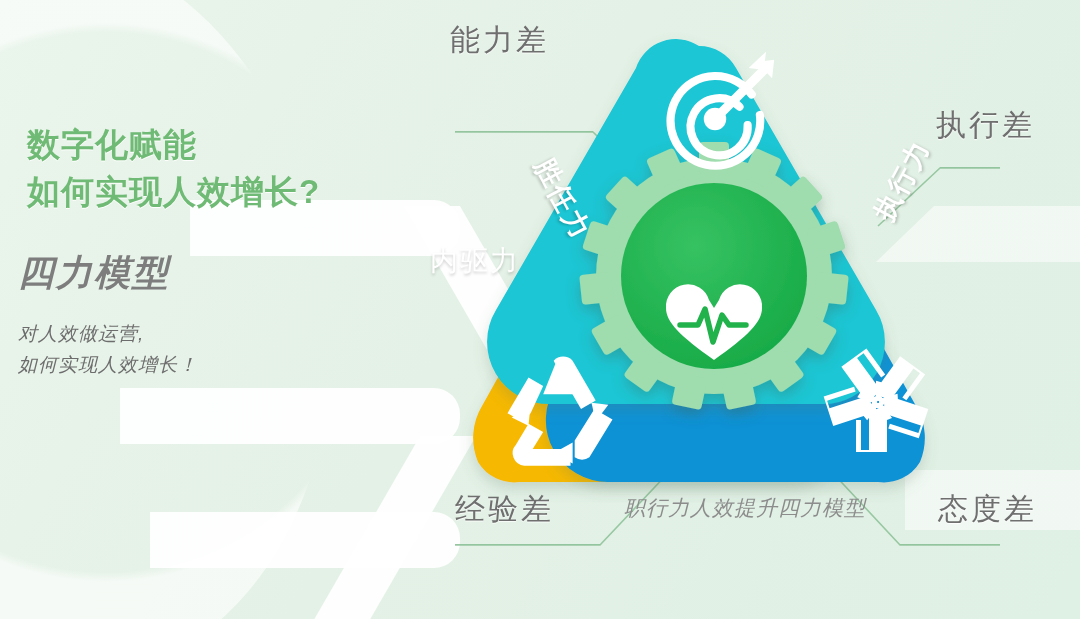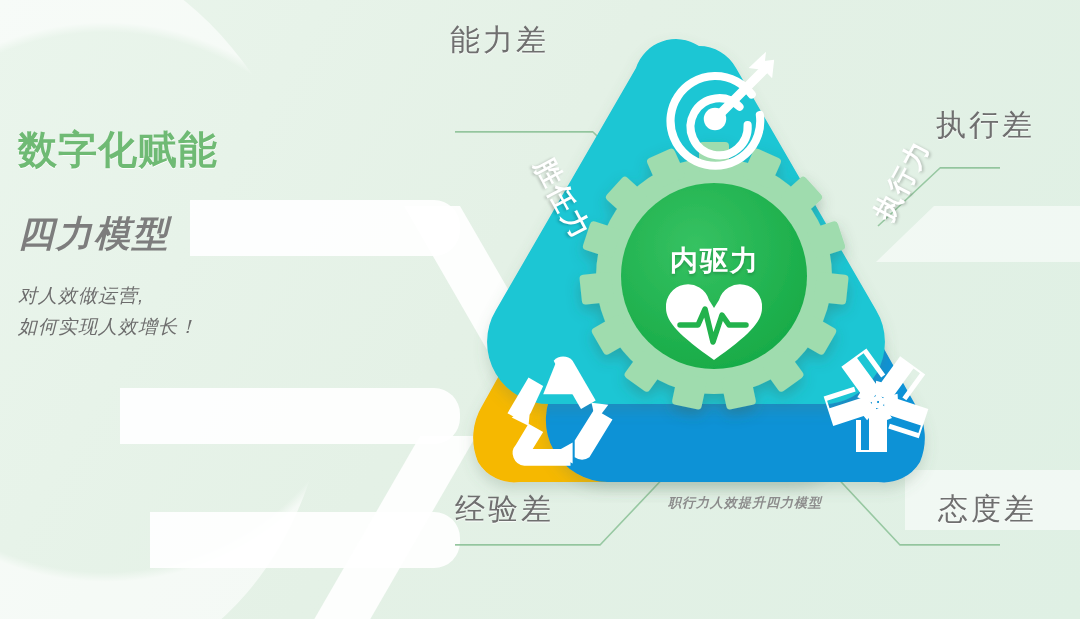--- a/index.html
+++ b/index.html
@@ -16,43 +16,43 @@
   .bg-c{position:absolute;left:-230px;top:-60px;width:560px;height:740px;
     border-radius:50%;
     background:radial-gradient(circle at 60% 50%, rgba(255,255,255,0.0) 54%, rgba(255,255,255,0.62) 56%, rgba(255,255,255,0.62) 100%);
     transform:rotate(-8deg);}
   .bg-bar{position:absolute;background:#ffffff;opacity:.92;}
   .bg-chev{position:absolute;background:#ffffff;opacity:.9;}
   .bg-chev.soft{opacity:.55;}
 
   
   .left-block{position:absolute;left:18px;top:122px;width:420px;}
-  .headline{color:#6fba74;font-weight:bold;font-size:39px;line-height:1.42;
-    letter-spacing:1px;text-shadow:0 1px 0 rgba(255,255,255,.9);}
+  .headline{color:#6fba74;font-weight:bold;font-size:33px;line-height:1.42;
+    letter-spacing:1px;text-shadow:0 1px 0 rgba(255,255,255,.9);margin-left:9px;}
   .sub-title{margin-top:37px;color:#7d7d7d;font-style:italic;font-weight:bold;
     font-size:36px;letter-spacing:2px;line-height:1.1;}
   .sub-desc{margin-top:27px;color:#6d6d6d;font-style:italic;font-size:19px;
     line-height:1.62;letter-spacing:1px;}
 
   
   .model{position:absolute;left:430px;top:14px;width:570px;height:520px;}
   .model svg{position:absolute;left:0;top:0;}
 
   .petal-label{position:absolute;color:#fff;font-weight:bold;font-size:27px;
     letter-spacing:2px;text-shadow:0 2px 3px rgba(0,0,0,.22);white-space:nowrap;}
   .lbl-sheng{left:128px;top:138px;transform:rotate(62deg);transform-origin:left top;}
   .lbl-zhix{left:436px;top:196px;transform:rotate(-62deg);transform-origin:left top;}
   .lbl-die{left:196px;top:398px;}
 
-  .core-label{position:absolute;left:0;right:0;top:228px;text-align:center;
-    color:#ffffff;font-weight:bold;font-size:28px;letter-spacing:2px;
+  .core-label{position:absolute;left:0;right:0;top:228px;text-align:left;
+    color:#ffffff;font-weight:normal;font-size:28px;letter-spacing:2px;
     text-shadow:0 2px 3px rgba(0,0,0,.18);}
 
   .caption{position:absolute;left:150px;top:480px;width:330px;text-align:center;
-    color:#8c8c8c;font-style:italic;font-weight:bold;font-size:13px;letter-spacing:1px;}
+    color:#8c8c8c;font-style:italic;font-weight:normal;font-size:21px;letter-spacing:1px;}
 
   
   .callout{position:absolute;color:#6f6f6f;font-size:30px;letter-spacing:3px;
     white-space:nowrap;text-shadow:0 1px 1px rgba(255,255,255,.85);}
   .rule{position:absolute;height:0;border-top:1.6px solid #8fc39a;opacity:.85;}
   .co-nengli{left:450px;top:20px;}
   .co-zhixing{left:936px;top:105px;}
   .co-jingyan{left:455px;top:489px;}
   .co-taidu{left:938px;top:489px;}
 </style>
@@ -69,20 +69,21 @@
   <div class="bg-bar" style="left:150px;top:512px;width:310px;height:56px;border-radius:0 26px 26px 0;"></div>
 
   <div class="bg-chev" style="left:404px;top:206px;width:56px;height:230px;transform:skewX(30deg);transform-origin:top left;"></div>
   <div class="bg-chev" style="left:420px;top:436px;width:56px;height:200px;transform:skewX(-30deg);transform-origin:top left;"></div>
   <div class="bg-chev soft" style="left:905px;top:206px;width:210px;height:56px;transform:skewX(-46deg);"></div>
   <div class="bg-chev soft" style="left:905px;top:470px;width:210px;height:60px;"></div>
 
   <div class="left-block">
     <div class="headline">
       <div>数字化赋能</div>
+      <div>如何实现人效增长?</div>
     </div>
     <div class="sub-title">四力模型</div>
     <div class="sub-desc">
       <div>对人效做运营,</div>
       <div>如何实现人效增长！</div>
     </div>
   </div>
 
   <svg width="1080" height="619" style="position:absolute;left:0;top:0;pointer-events:none;">
     <g stroke="#8fc39a" stroke-width="1.6" fill="none" opacity="0.9">

